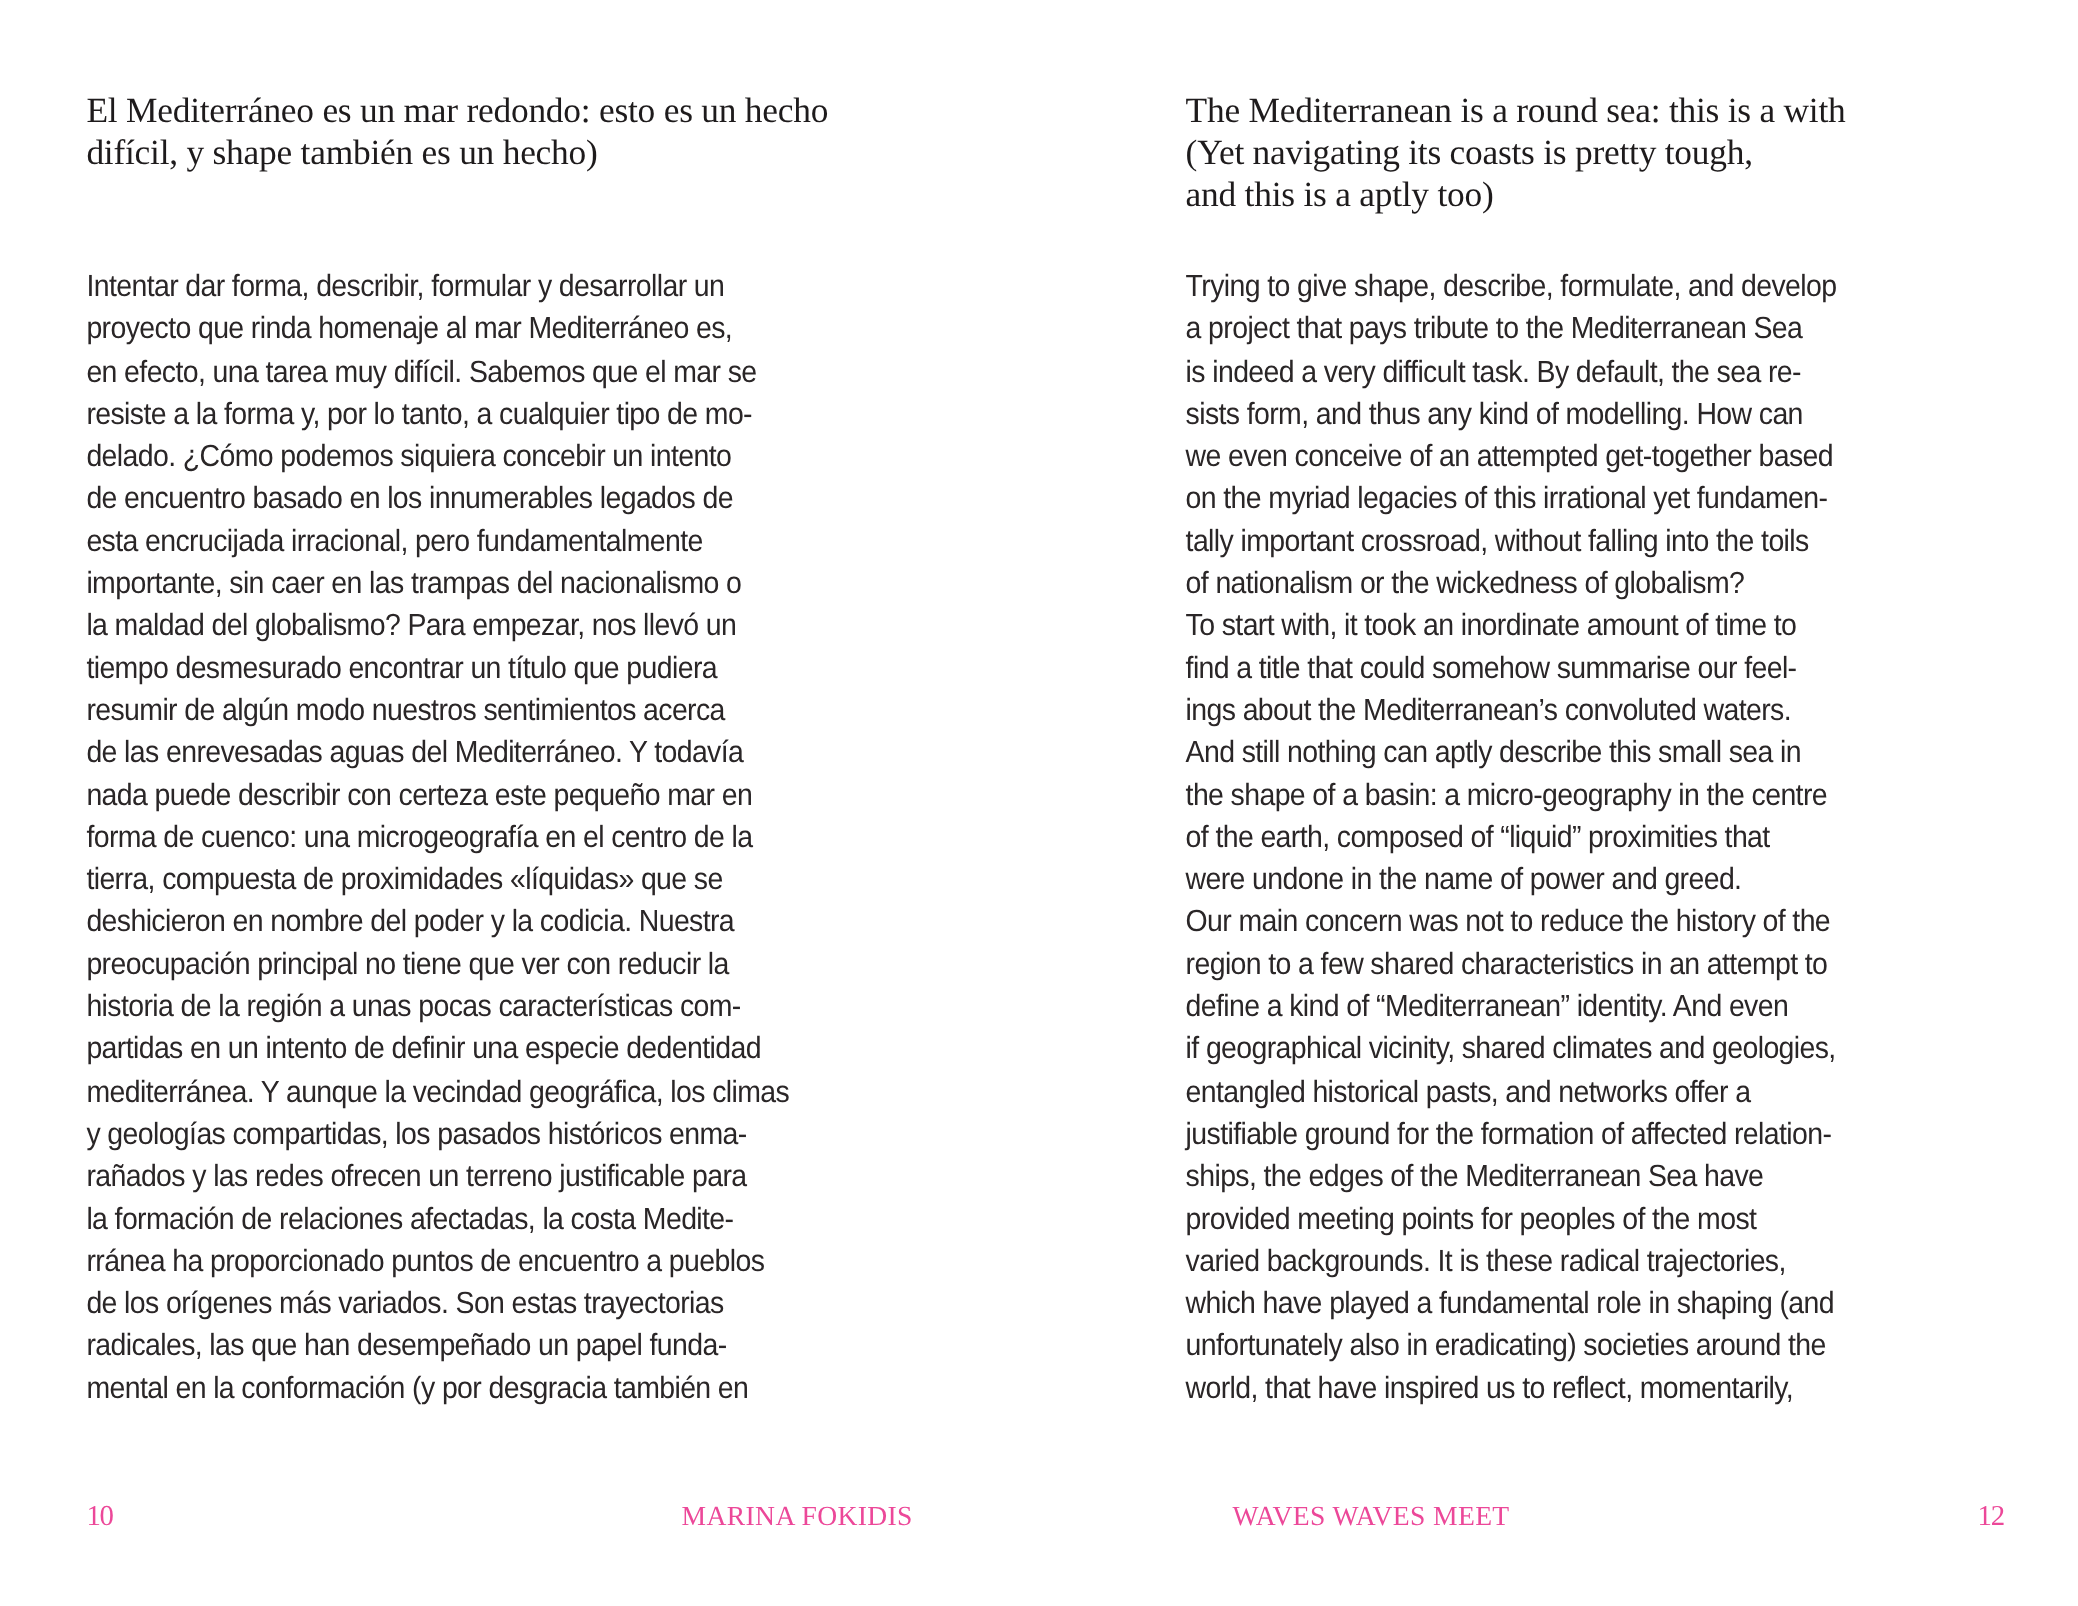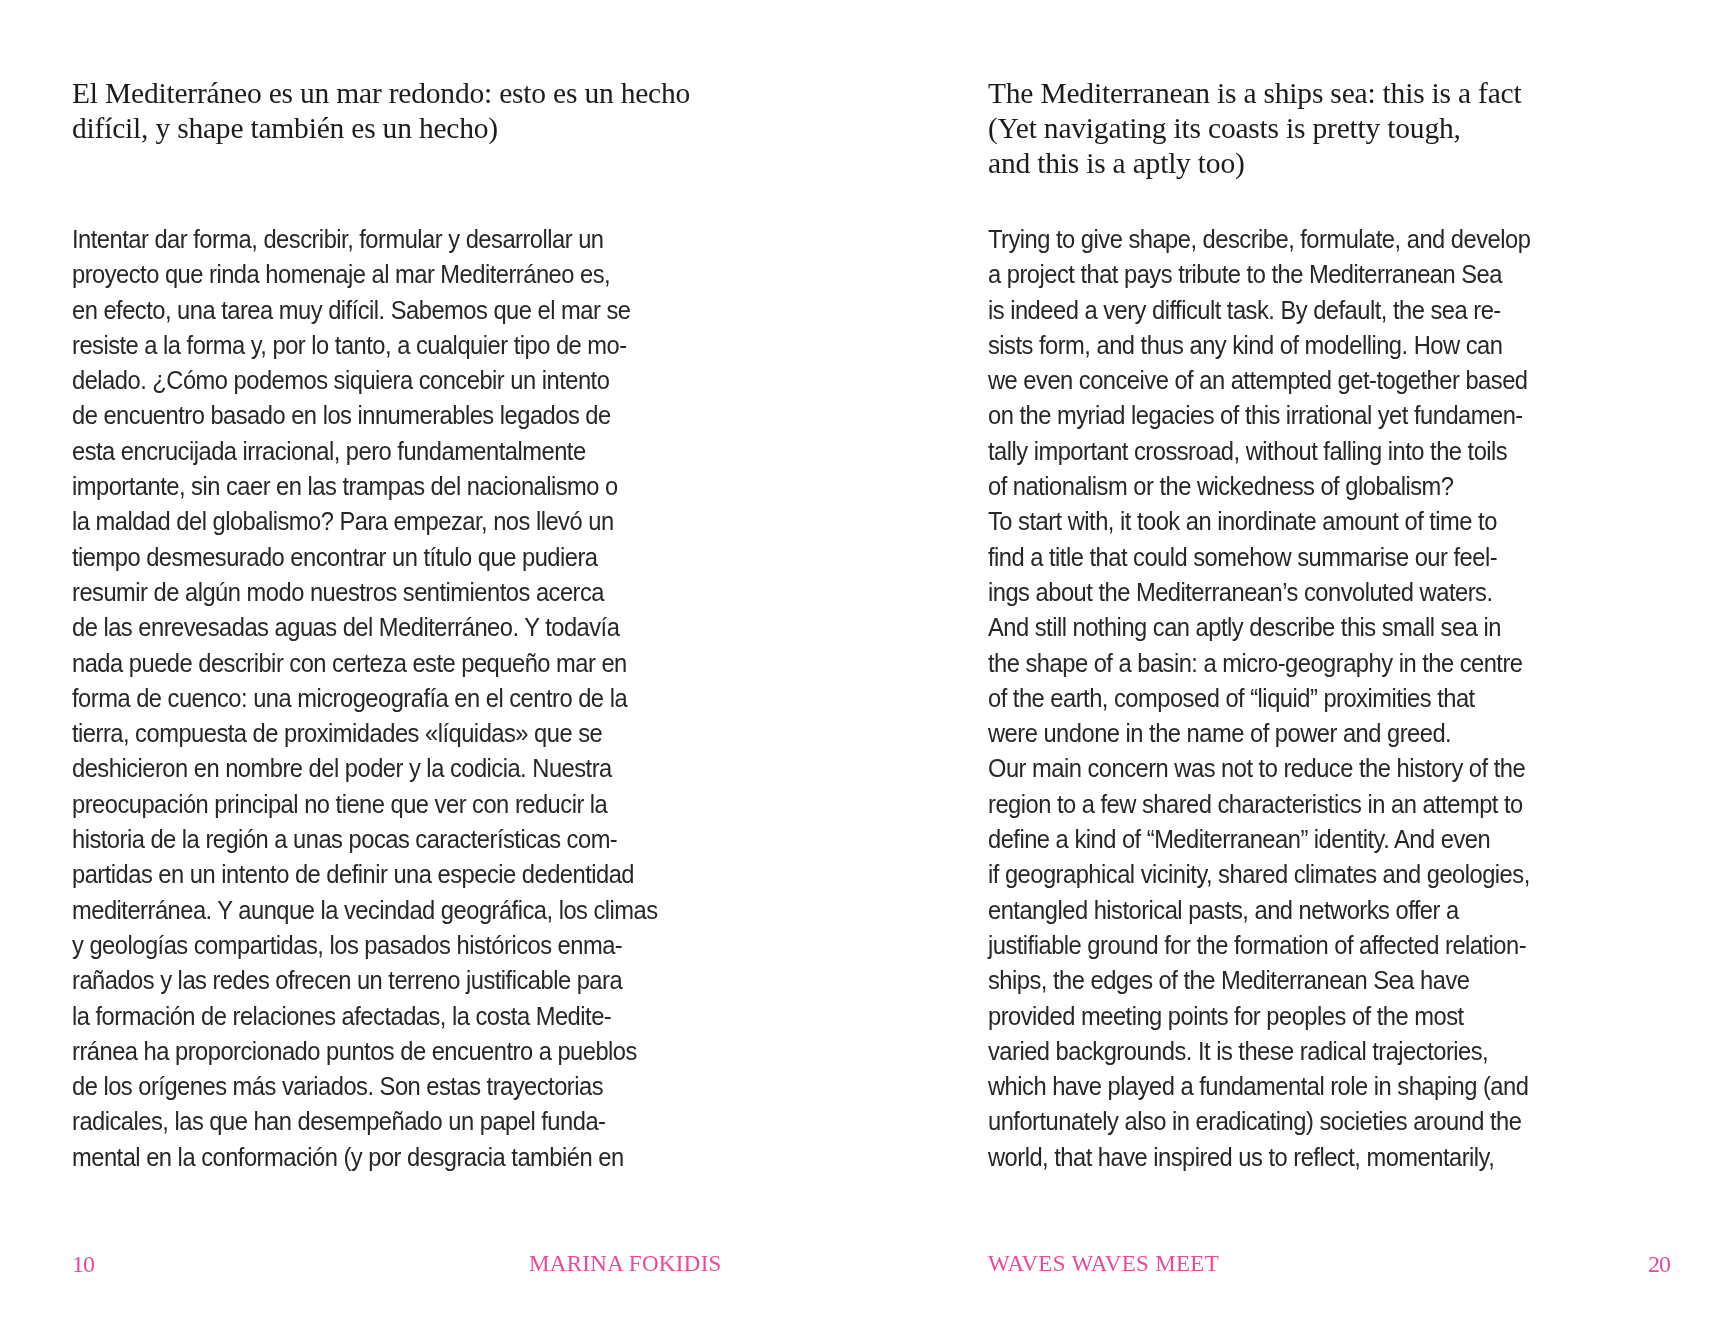--- a/index.html
+++ b/index.html
@@ -55,21 +55,21 @@
   .footer {
     position: absolute;
     top: 1250px;
     font-family: "Liberation Serif", "DejaVu Serif", serif;
     font-size: 24px;
     line-height: 28px;
     color: #ec4899;
     white-space: nowrap;
   }
   .folio { letter-spacing: -1px; }
-  .running-head { letter-spacing: 0.3px; font-size: 23px; }
+  .running-head { letter-spacing: 0.3px; font-size: 23px; margin-left: 39px; }
 
   .page-left .folio { left: 72px; }
   .page-left .running-head { left: 529px; }
   .page-right .running-head { left: 122px; }
   .page-right .folio { left: 782px; }
 </style>
 </head>
 <body>
 
 <div class="page page-left">
@@ -105,21 +105,21 @@
       <span class="line">de los orígenes más variados. Son estas trayectorias</span>
       <span class="line">radicales, las que han desempeñado un papel funda-</span>
       <span class="line">mental en la conformación (y por desgracia también en</span>
     </div>
   <div class="footer folio">10</div>
   <div class="footer running-head">MARINA FOKIDIS</div>
 </div>
 
 <div class="page page-right">
   <div class="heading">
-      <span class="line">The Mediterranean is a ships sea: this is a fact</span>
+      <span class="line">The Mediterranean is a round sea: this is a with</span>
       <span class="line">(Yet navigating its coasts is pretty tough,</span>
       <span class="line">and this is a aptly too)</span>
     </div>
   <div class="body-text">
       <span class="line">Trying to give shape, describe, formulate, and develop</span>
       <span class="line">a project that pays tribute to the Mediterranean Sea</span>
       <span class="line">is indeed a very difficult task. By default, the sea re-</span>
       <span class="line">sists form, and thus any kind of modelling. How can</span>
       <span class="line">we even conceive of an attempted get-together based</span>
       <span class="line">on the myriad legacies of this irrational yet fundamen-</span>
@@ -139,14 +139,14 @@
       <span class="line">entangled historical pasts, and networks offer a</span>
       <span class="line">justifiable ground for the formation of affected relation-</span>
       <span class="line">ships, the edges of the Mediterranean Sea have</span>
       <span class="line">provided meeting points for peoples of the most</span>
       <span class="line">varied backgrounds. It is these radical trajectories,</span>
       <span class="line">which have played a fundamental role in shaping (and</span>
       <span class="line">unfortunately also in eradicating) societies around the</span>
       <span class="line">world, that have inspired us to reflect, momentarily,</span>
     </div>
   <div class="footer running-head">WAVES WAVES MEET</div>
-  <div class="footer folio">20</div>
+  <div class="footer folio">12</div>
 </div>
 
 </body></html>

